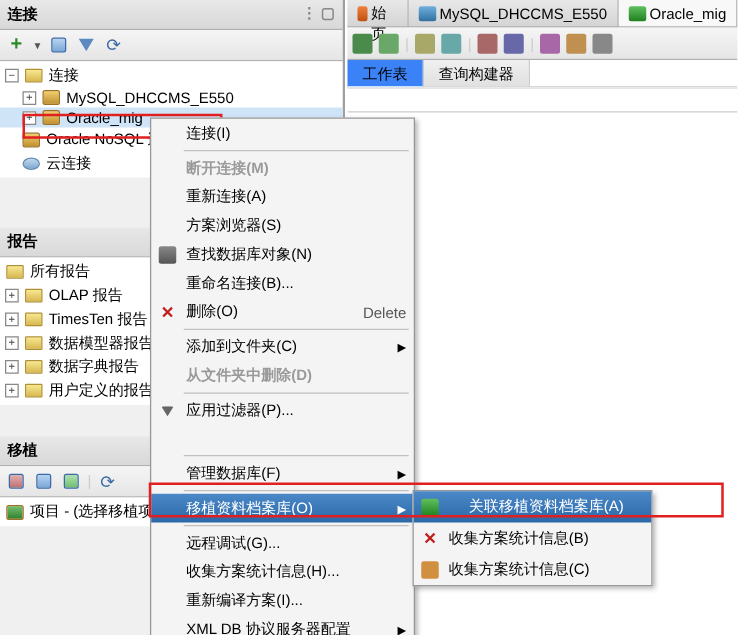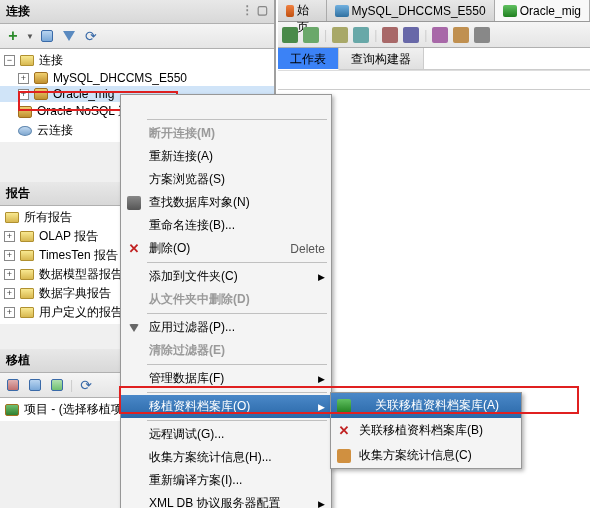--- a/index.html
+++ b/index.html
@@ -250,20 +250,21 @@
     </div>
   </div>
   <div class="content-area">
     <hr class="content-hr">
   </div>
 </div>
 
 <div class="context-menu">
   <div class="menu-item">
       <span class="menu-icon-slot"></span>
+      <span class="menu-label">连接(I)</span>
     </div>
   <div class="menu-sep"></div>
   <div class="menu-item disabled">
       <span class="menu-icon-slot"></span>
       <span class="menu-label">断开连接(M)</span>
     </div>
   <div class="menu-item">
       <span class="menu-icon-slot"></span>
       <span class="menu-label">重新连接(A)</span>
     </div>
@@ -300,21 +301,20 @@
     </div>
   <div class="menu-sep"></div>
   <div class="menu-item">
       <span class="menu-icon-slot">
         <span class="mic filter"></span>
       </span>
       <span class="menu-label">应用过滤器(P)...</span>
     </div>
   <div class="menu-item disabled">
       <span class="menu-icon-slot"></span>
-      <span class="menu-label">清除过滤器(E)</span>
     </div>
   <div class="menu-sep"></div>
   <div class="menu-item">
       <span class="menu-icon-slot"></span>
       <span class="menu-label">管理数据库(F)</span>
       <span class="menu-arrow">▶</span>
     </div>
   <div class="menu-sep"></div>
   <div class="menu-item highlighted">
       <span class="menu-icon-slot"></span>
@@ -345,21 +345,21 @@
   <div class="menu-item sub-highlight">
       <span class="menu-icon-slot">
         <span class="mic green"></span>
       </span>
       <span class="menu-label">关联移植资料档案库(A)</span>
     </div>
   <div class="menu-item">
       <span class="menu-icon-slot">
         <span class="mic red-x">✕</span>
       </span>
-      <span class="menu-label">关联移植资料档案库(B)</span>
+      <span class="menu-label">收集方案统计信息(B)</span>
     </div>
   <div class="menu-item">
       <span class="menu-icon-slot">
         <span class="mic scissors"></span>
       </span>
       <span class="menu-label">收集方案统计信息(C)</span>
     </div>
 </div>
 
 <div class="redbox1"></div>

